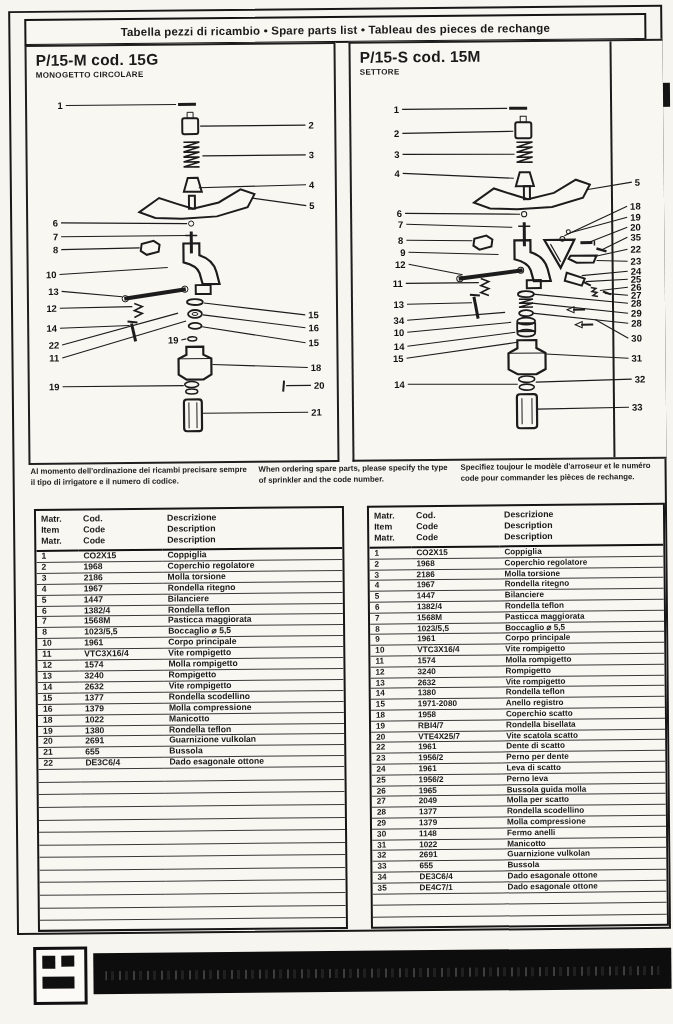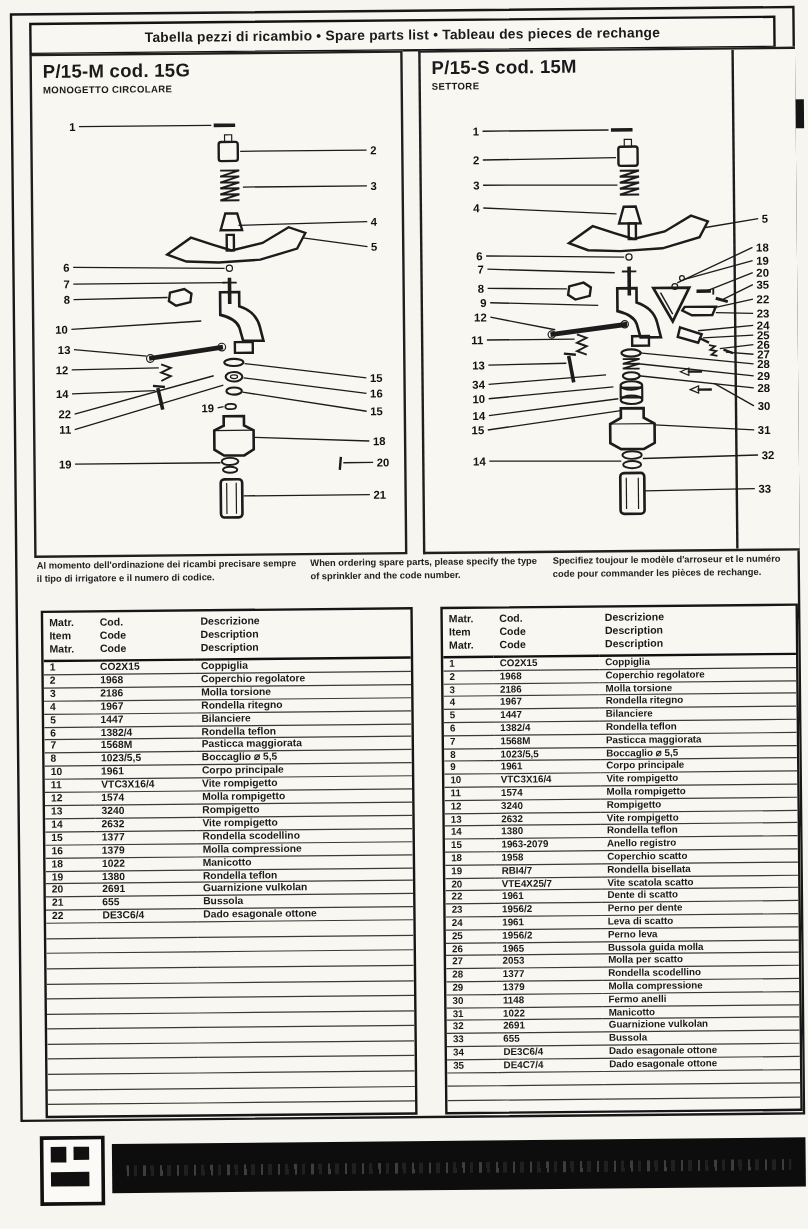--- a/index.html
+++ b/index.html
@@ -619,21 +619,21 @@
             <td>2632</td>
             <td>Vite rompigetto</td>
           </tr>
           <tr>
             <td>14</td>
             <td>1380</td>
             <td>Rondella teflon</td>
           </tr>
           <tr>
             <td>15</td>
-            <td>1963-2079</td>
+            <td>1971-2080</td>
             <td>Anello registro</td>
           </tr>
           <tr>
             <td>18</td>
             <td>1958</td>
             <td>Coperchio scatto</td>
           </tr>
           <tr>
             <td>19</td>
             <td>RBI4/7</td>
@@ -664,21 +664,21 @@
             <td>1956/2</td>
             <td>Perno leva</td>
           </tr>
           <tr>
             <td>26</td>
             <td>1965</td>
             <td>Bussola guida molla</td>
           </tr>
           <tr>
             <td>27</td>
-            <td>2053</td>
+            <td>2049</td>
             <td>Molla per scatto</td>
           </tr>
           <tr>
             <td>28</td>
             <td>1377</td>
             <td>Rondella scodellino</td>
           </tr>
           <tr>
             <td>29</td>
             <td>1379</td>
@@ -704,21 +704,21 @@
             <td>655</td>
             <td>Bussola</td>
           </tr>
           <tr>
             <td>34</td>
             <td>DE3C6/4</td>
             <td>Dado esagonale ottone</td>
           </tr>
           <tr>
             <td>35</td>
-            <td>DE4C7/4</td>
+            <td>DE4C7/1</td>
             <td>Dado esagonale ottone</td>
           </tr>
           <tr class="empty">
             <td>&nbsp;</td>
             <td>&nbsp;</td>
             <td>&nbsp;</td>
           </tr>
           <tr class="empty">
             <td>&nbsp;</td>
             <td>&nbsp;</td>

